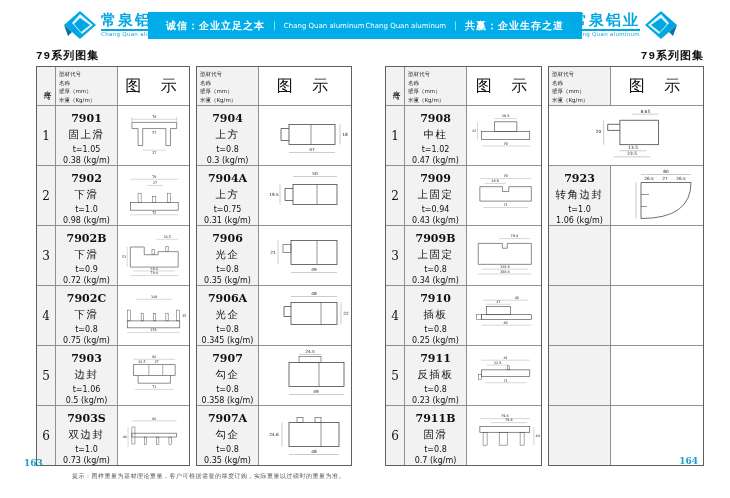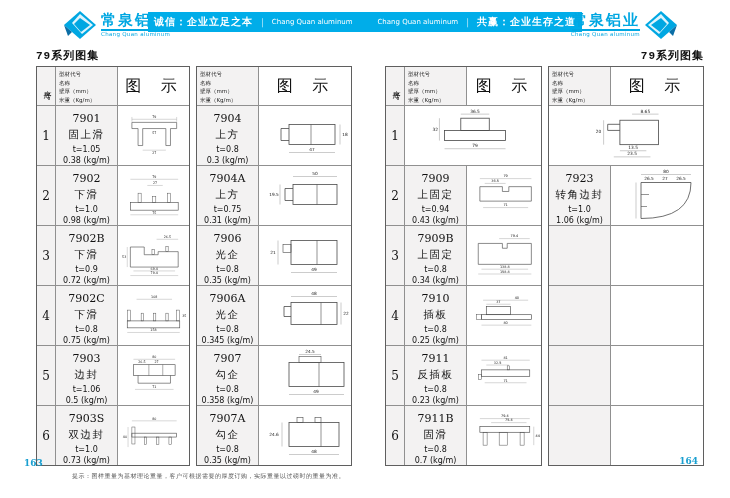--- a/index.html
+++ b/index.html
@@ -6,23 +6,23 @@
   body{width:730px;height:498px;background:#ffffff;position:relative;overflow:hidden;
        font-family:"DejaVu Sans","Liberation Sans",sans-serif;color:#111}
   .abs{position:absolute}
 
   
   .logo{display:flex;align-items:center;gap:4px}
   .logo-text{display:flex;flex-direction:column;line-height:1}
   .logo-zh{color:#00a7e2;font-weight:bold;font-size:15px;letter-spacing:2px;
            border-bottom:2px solid #00a7e2;padding-bottom:1px}
   .logo-en{color:#00a7e2;font-size:5.5px;margin-top:1px;letter-spacing:.3px}
-  #banner{left:148px;top:12px;width:434px;height:20px;background:#00ade9;color:#fff;
+  #banner{left:148px;top:12px;width:434px;height:27px;background:#00ade9;color:#fff;
           display:flex;align-items:center;justify-content:space-between;
-          padding:0 6px;box-sizing:border-box}
+          padding:0 18px;box-sizing:border-box}
   .bgrp{display:flex;align-items:center;gap:5px;white-space:nowrap}
   .b-zh{font-size:10px;font-weight:bold;letter-spacing:1px}
   .b-en{font-size:7px}
   .b-div{font-size:9px;opacity:.9}
 
   
   .ptitle{font-size:11px;font-weight:bold;font-family:Liberation Mono, monospace;letter-spacing:1px}
   .pagenum{color:#1a9fd0;font-size:9px;font-weight:bold;font-family:"DejaVu Serif",serif}
   #footnote{font-size:6px;color:#555;letter-spacing:.5px}
 
@@ -35,21 +35,21 @@
          font-size:12px;font-family:"DejaVu Serif",serif}
   .c-spec{flex:0 0 62px;border-right:1px solid #909090;background:#f3f2f2;
           text-align:center;padding-top:4px;box-sizing:border-box;overflow:hidden}
   .c-diag{flex:1 1 auto;background:#fff;position:relative;overflow:hidden}
   .h-seq{font-size:8px;writing-mode:vertical-rl;text-orientation:upright;letter-spacing:2px;
          padding:0;display:flex;align-items:center;justify-content:center}
   .h-spec{text-align:left;padding:3px 0 0 3px}
   .h-spec div{font-size:5.5px;line-height:1.55;color:#222;transform-origin:left;white-space:nowrap}
   .h-diag{display:flex;align-items:center;justify-content:center;
           font-size:16px;letter-spacing:5px;font-family:Liberation Mono, monospace;color:#111}
-  .code{font-size:11px;font-weight:normal;font-family:"DejaVu Serif",serif;margin-top:2px}
+  .code{font-size:11px;font-weight:bold;font-family:"DejaVu Serif",serif;margin-top:2px}
   .pname{font-size:10.5px;margin-top:3px;letter-spacing:1.5px}
   .thick{font-size:8px;margin-top:3px}
   .wt{font-size:8px;margin-top:2px}
 
   svg.pd{position:absolute;left:0;top:0;width:100%;height:100%}
   .ol{fill:none;stroke:#4b4b4b;stroke-width:.8}
   .il{fill:none;stroke:#4b4b4b;stroke-width:.6}
   .dl{stroke:#8c8c8c;stroke-width:.45}
   .dt{font-size:4.3px;fill:#222;text-anchor:middle;font-family:"DejaVu Sans",sans-serif}
 </style>
@@ -394,20 +394,26 @@
       <div>型材代号</div>
       <div>名称</div>
       <div>壁厚（mm）</div>
       <div>米重（Kg/m）</div>
     </div>
     <div class="c-diag h-diag">图 示</div>
   </div>
 
   <div class="trow">
     <div class="c-seq">1</div>
+    <div class="c-spec">
+      <div class="code">7908</div>
+      <div class="pname">中柱</div>
+      <div class="thick">t=1.02</div>
+      <div class="wt">0.47 (kg/m)</div>
+    </div>
     <div class="c-diag">
       <svg class="pd" viewBox="0 0 92 58">
         <line class="dl" x1="34" y1="8" x2="62" y2="8"></line>
         <text class="dt" x="48" y="6.5">36.5</text>
         <rect class="ol" x="34" y="12" width="28" height="12"></rect>
         <rect class="ol" x="18" y="24" width="60" height="10"></rect>
         <line class="dl" x1="18" y1="42" x2="78" y2="42"></line>
         <text class="dt" x="48" y="40.5">79</text>
         <line class="dl" x1="13" y1="12" x2="13" y2="34"></line>
         <text class="dt" x="9" y="25">32</text>

